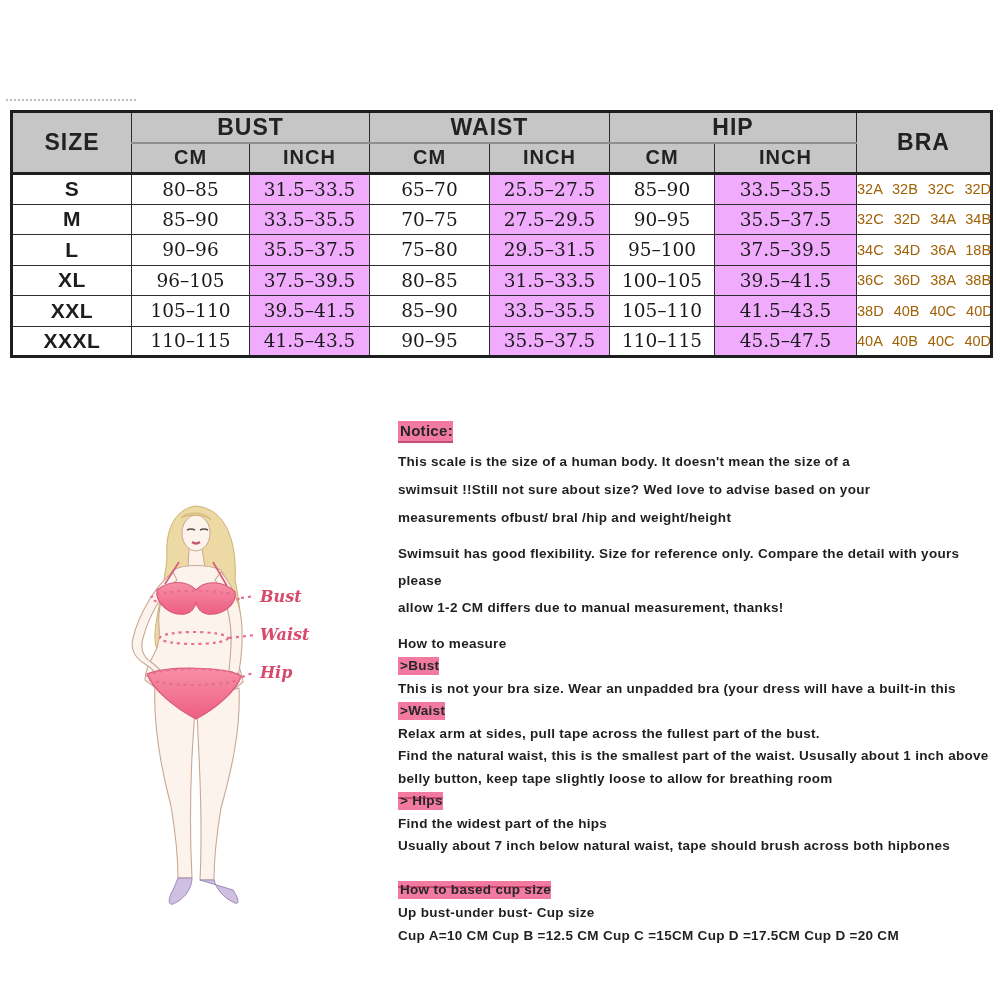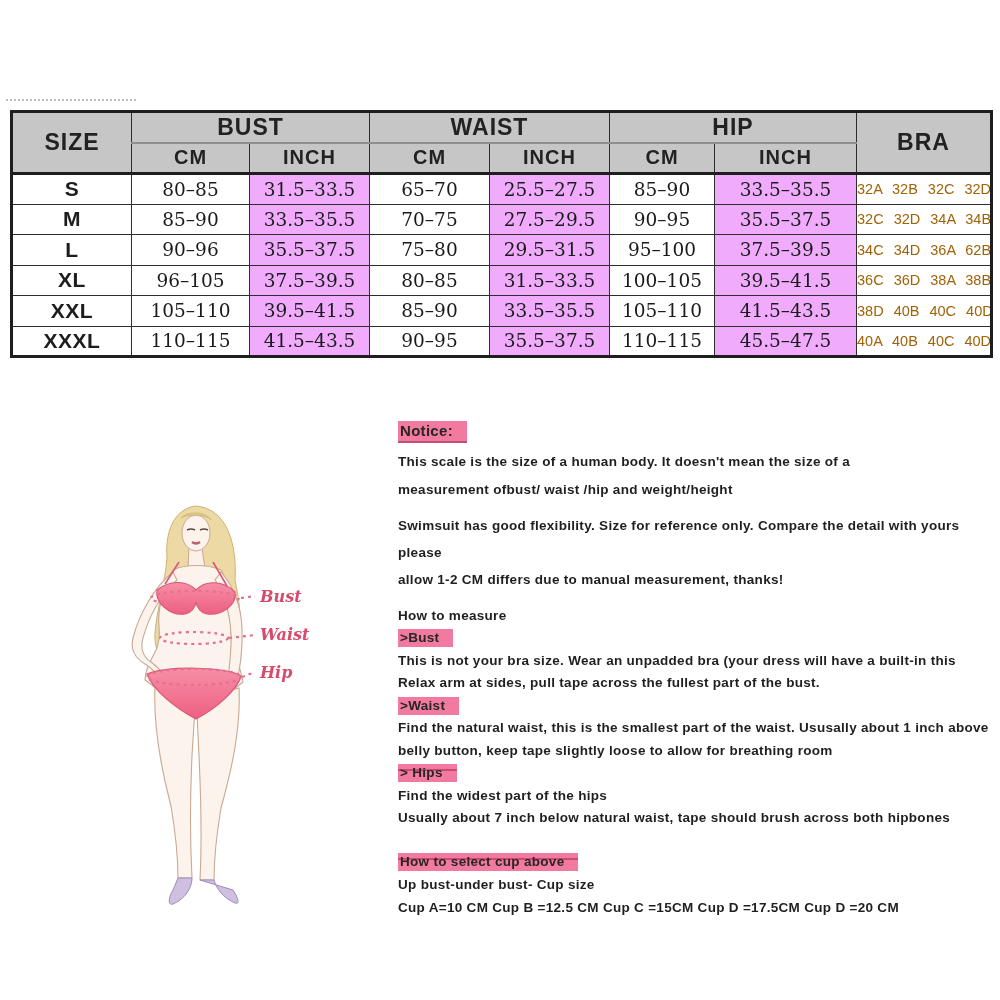--- a/index.html
+++ b/index.html
@@ -42,21 +42,21 @@
     position:absolute; left:398px; top:421px; width:592px;
     font-weight:bold; font-size:13.5px; letter-spacing:0.3px; color:#1f1f1f;
   }
   .info .ln28 { line-height:28px; }
   .info .ln27 { line-height:27px; }
   .info .ln23 { line-height:23px; }
   .info .ln22 { line-height:22.5px; }
   .sp7 { height:7px; } .sp8 { height:8px; } .sp11 { height:11px; } .sp20 { height:20px; }
   .notice-head { font-size:15px; line-height:20px; }
   .hl {
-    background:#f27aa1; padding:1px 14px 2px 2px; color:#262626;
+    background:#f27aa1; padding:1px 0 2px 2px; color:#262626;
   }
   .hl-under { border-bottom:2px solid #bf4f76; }
   .hl-strike {
     background:linear-gradient(to bottom,#f27aa1 0%,#f27aa1 30%,#c94a73 30%,#c94a73 40%,#f27aa1 40%,#f27aa1 100%);
   }
 
   
   .figure-wrap { position:absolute; left:95px; top:488px; width:310px; height:425px; }
 </style>
 </head>
@@ -116,21 +116,21 @@
         <td class="bra">32C 32D 34A 34B</td>
       </tr>
       <tr>
         <td class="size-cell">L</td>
         <td class="num">90–96</td>
         <td class="num inch">35.5–37.5</td>
         <td class="num">75–80</td>
         <td class="num inch">29.5–31.5</td>
         <td class="num">95–100</td>
         <td class="num inch">37.5–39.5</td>
-        <td class="bra">34C 34D 36A 62B</td>
+        <td class="bra">34C 34D 36A 18B</td>
       </tr>
       <tr>
         <td class="size-cell">XL</td>
         <td class="num">96–105</td>
         <td class="num inch">37.5–39.5</td>
         <td class="num">80–85</td>
         <td class="num inch">31.5–33.5</td>
         <td class="num">100–105</td>
         <td class="num inch">39.5–41.5</td>
         <td class="bra">36C 36D 38A 38B</td>
@@ -206,34 +206,35 @@
       <text x="165" y="114" font-family="DejaVu Serif, serif" font-style="italic" font-weight="bold" font-size="16" fill="#d84a6b">Bust</text>
       <text x="165" y="152" font-family="DejaVu Serif, serif" font-style="italic" font-weight="bold" font-size="16" fill="#d84a6b">Waist</text>
       <text x="165" y="190" font-family="DejaVu Serif, serif" font-style="italic" font-weight="bold" font-size="16" fill="#d84a6b">Hip</text>
     </svg>
   </div>
 
   <div class="info">
     <div class="notice-head"><span class="hl hl-under">Notice:</span></div>
     <div class="sp7"></div>
     <div class="ln28">This scale is the size of a human body. It doesn't mean the size of a</div>
-    <div class="ln28">measurement ofbust/ waist /hip and weight/height</div>
+    <div class="ln28">swimsuit !!Still not sure about size? Wed love to advise based on your</div>
+    <div class="ln28">measurements ofbust/ bral /hip and weight/height</div>
     <div class="sp8"></div>
     <div class="ln27">Swimsuit has good flexibility. Size for reference only. Compare the detail with yours please</div>
     <div class="ln27">allow 1-2 CM differs due to manual measurement, thanks!</div>
     <div class="sp11"></div>
     <div class="ln23">How to measure</div>
     <div class="ln22"><span class="hl">&gt;Bust</span></div>
     <div class="ln22">This is not your bra size. Wear an unpadded bra (your dress will have a built-in this</div>
+    <div class="ln22"><span class="hl">&gt;Waist</span></div>
     <div class="ln22">Relax arm at sides, pull tape across the fullest part of the bust.</div>
-    <div class="ln22"><span class="hl">&gt;Waist</span></div>
     <div class="ln22">Find the natural waist, this is the smallest part of the waist. Ususally about 1 inch above</div>
     <div class="ln22">belly button, keep tape slightly loose to allow for breathing room</div>
     <div class="ln22"><span class="hl hl-strike">&gt; Hips</span></div>
     <div class="ln22">Find the widest part of the hips</div>
     <div class="ln22">Usually about 7 inch below natural waist, tape should brush across both hipbones</div>
     <div class="sp20"></div>
-    <div class="ln23"><span class="hl hl-strike">How to select cup above</span></div>
+    <div class="ln23"><span class="hl hl-strike">How to based cup size</span></div>
     <div class="ln23">Up bust-under bust- Cup size</div>
     <div class="ln23">Cup A=10 CM Cup B =12.5 CM Cup C =15CM Cup D =17.5CM Cup D =20 CM</div>
   </div>
 
 </div>
 
 </body></html>

